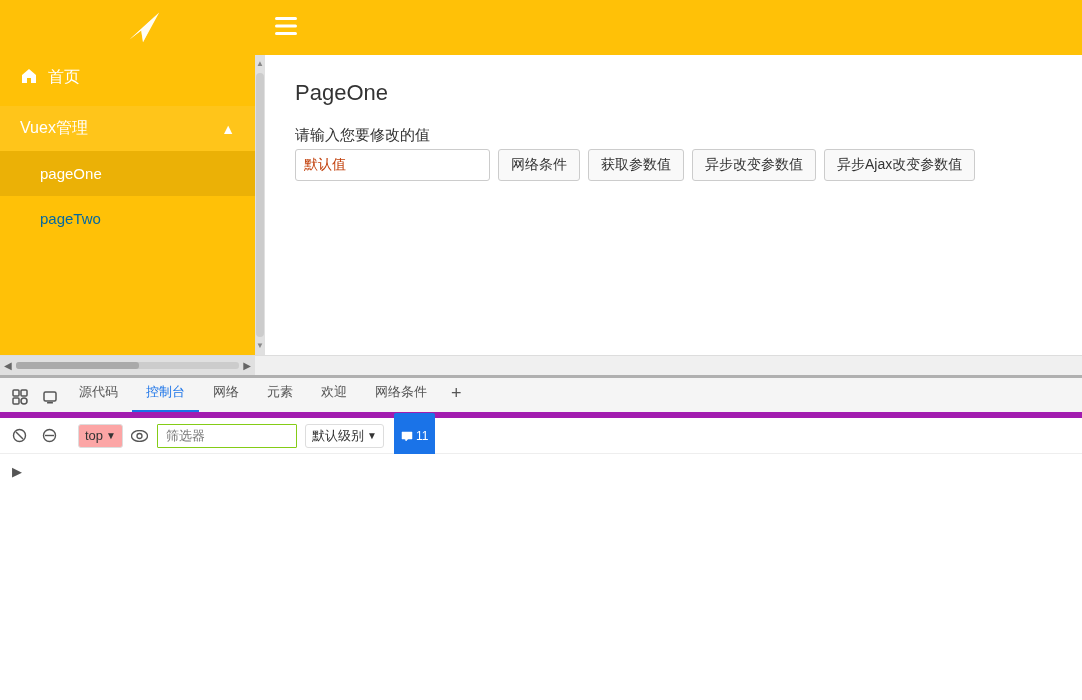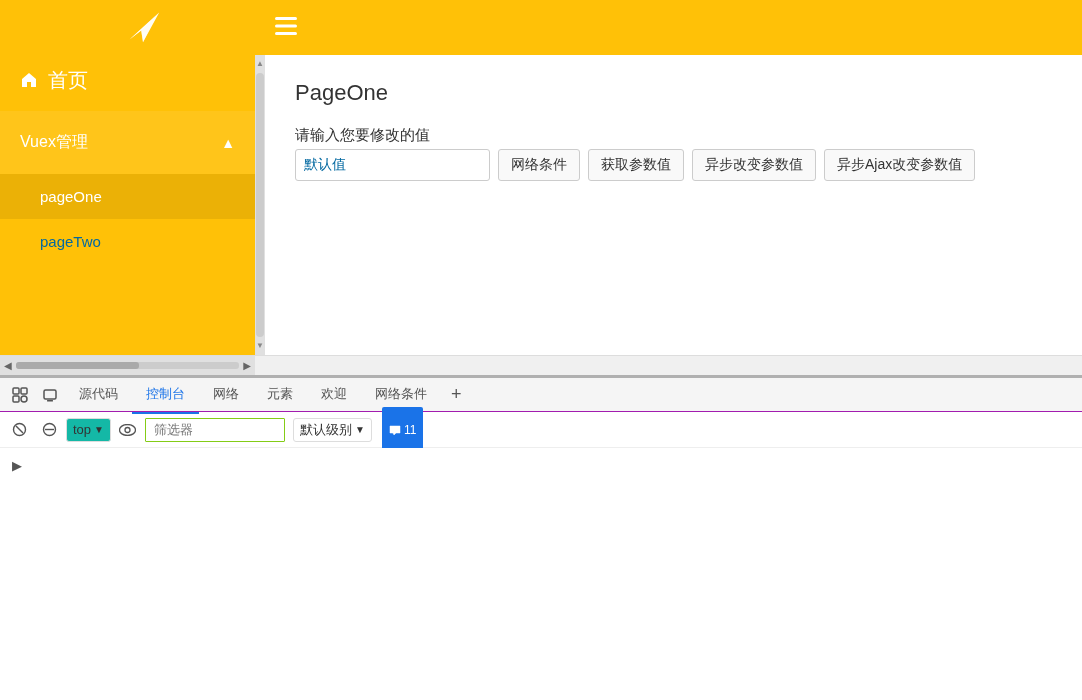--- a/index.html
+++ b/index.html
@@ -31,40 +31,40 @@
       transform: translateY(-50%);
     }
 
     .paper-plane-svg {
       width: 36px;
       height: 36px;
     }
 
     .sidebar-home {
       display: flex;
-      align-items: flex-end;
+      align-items: flex-start;
       padding: 12px 20px;
       color: white;
-      font-size: 20px;
+      font-size: 16px;
       cursor: pointer;
     }
 
     .home-icon-wrap {
       margin-right: 10px;
     }
 
     .sidebar-section {
       margin-top: 5px;
     }
 
     .sidebar-vuex {
       display: flex;
       align-items: center;
       justify-content: space-between;
-      padding: 21px 20px;
+      padding: 12px 20px;
       color: white;
       font-size: 16px;
       cursor: pointer;
       background: rgba(255,255,255,0.08);
     }
 
     .sidebar-sub-item {
       padding: 14px 20px 14px 40px;
       color: #0369a1;
       font-size: 15px;
@@ -109,42 +109,42 @@
       flex-wrap: wrap;
     }
 
     .text-input {
       width: 195px;
       height: 32px;
       border: 1px solid #ccc;
       border-radius: 3px;
       padding: 4px 8px;
       font-size: 14px;
-      color: #0369a1;
+      color: #c2410c;
       outline: none;
     }
 
     .btn {
       height: 32px;
       padding: 0 12px;
       border: 1px solid #ccc;
       background: #f9f9f9;
       font-size: 14px;
       color: #333;
       cursor: pointer;
       border-radius: 3px;
       white-space: nowrap;
     }
 
     .devtools-tabs {
       display: flex;
-      align-items: center;
-      height: 34px;
+      align-items: flex-end;
+      height: 40px;
       background: #f5f5f5;
-      border-bottom: 1px solid #a21caf;
+      border-bottom: 6px solid #a21caf;
       padding: 0 5px;
       gap: 0;
     }
 
     .devtools-icon-btn {
       width: 30px;
       height: 30px;
       display: flex;
       align-items: center;
       justify-content: center;
@@ -209,22 +209,23 @@
     .top-selector {
       display: flex;
       align-items: center;
       border: 1px solid #ddd;
       border-radius: 3px;
       height: 24px;
       padding: 0 6px;
       font-size: 13px;
       color: #333;
       cursor: pointer;
-      background: #14b8a6;
+      background: #fca5a5;
       gap: 3px;
+      margin-left: 12px;
     }
 
     .eye-icon-btn {
       width: 26px;
       height: 26px;
       display: flex;
       align-items: center;
       justify-content: center;
       cursor: pointer;
       color: #555;

